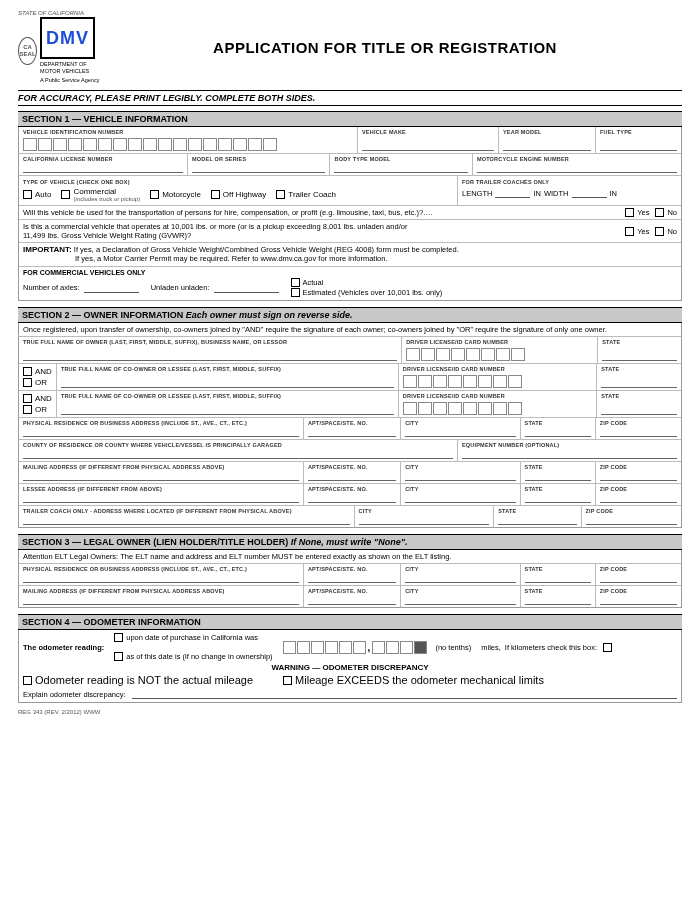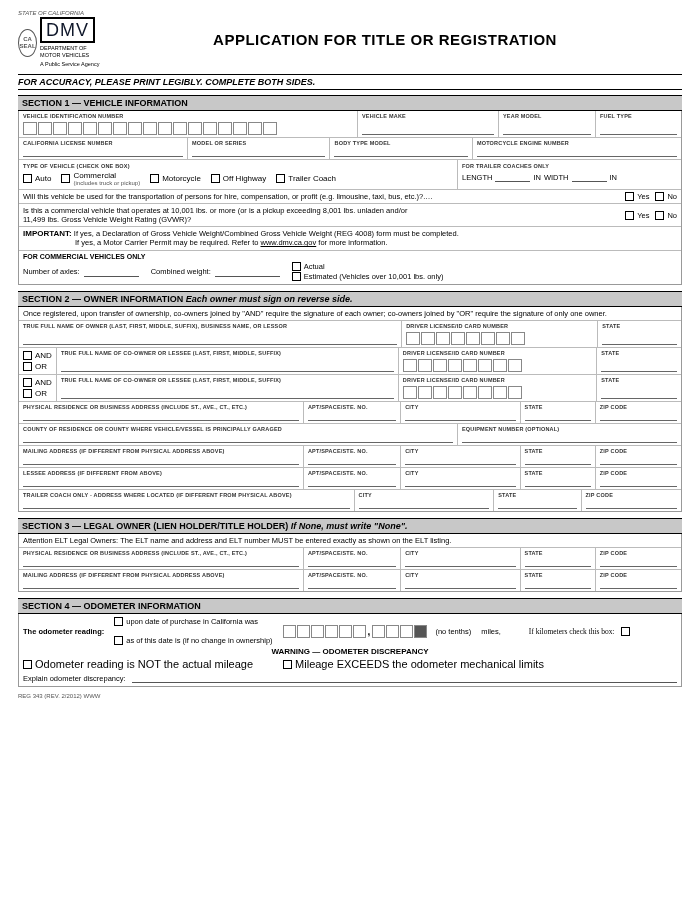--- a/index.html
+++ b/index.html
@@ -21,24 +21,24 @@
       align-items: center;
       margin-bottom: 6px;
     }
     .dmv-logo {
       width: 70px;
       flex-shrink: 0;
     }
     .dmv-logo-box {
       border: 2px solid #000;
       display: inline-block;
-      padding: 2px 4px;
+      padding: 10px 4px;
       font-size: 18px;
-      font-weight: 400;
-      color: #0f172a;
+      font-weight: 700;
+      color: #1d4ed8;
       letter-spacing: 1px;
       line-height: 1;
     }
     .dmv-logo-sub {
       font-size: 5.5px;
       color: #000;
       margin-top: 2px;
       line-height: 1.3;
     }
     .header-title {
@@ -385,33 +385,33 @@
             <div class="cb"></div>
             <span>No</span>
           </div>
       </div>
     </div>
 
     <div class="important-box">
       <b>IMPORTANT:</b>
       <span>If yes, a Declaration of Gross Vehicle Weight/Combined Gross Vehicle Weight (REG 4008) form must be completed.</span><br>
       <span style="margin-left:52px;margin-top:36px;">If yes, a Motor Carrier Permit may be required. Refer to</span>
-      <span style="text-decoration:underline;">www.dmv.ca.gov</span>
+      <span style="">www.dmv.ca.gov</span>
       <span>for more information.</span>
     </div>
 
     <div class="form-row" style="flex-direction:column;">
       <div style="font-size:7px;font-weight:bold;padding:2px 4px 0 4px;">FOR COMMERCIAL VEHICLES ONLY</div>
       <div style="display:flex;align-items:center;gap:12px;padding:2px 4px 3px 4px;">
         <div style="display:flex;align-items:center;gap:4px;font-size:7.5px;">
           <span>Number of axles:</span>
           <span class="underline-field" style="min-width:55px;"></span>
         </div>
         <div style="display:flex;align-items:center;gap:4px;font-size:7.5px;">
-          <span>Combined weight:</span>
+          <span>Unladen unladen:</span>
           <span class="underline-field" style="min-width:65px;"></span>
         </div>
         <div class="actual-estimated">
           <div class="checkbox-item">
               <div class="cb"></div>
               <span>Actual</span>
             </div>
           <div class="checkbox-item">
               <div class="cb"></div>
               <span>Estimated (Vehicles over 10,001 lbs. only)</span>
@@ -702,21 +702,21 @@
           <div class="odo-box"></div>
           <div class="odo-box"></div>
           <span style="font-size:10px;font-weight:bold;margin:0 1px;">,</span>
           <div class="odo-box"></div>
           <div class="odo-box"></div>
           <div class="odo-box"></div>
           <div style="width:13px;height:13px;border:1px solid #888;background:#555;"></div>
         </div>
         <span style="margin-left:4px;">(no tenths)</span>
         <span style="margin-left:6px;">miles,</span>
-        <span style="margin-left:24px;font-family:Liberation Serif, serif;">If kilometers check this box:</span>
+        <span style="margin-left:0;">If kilometers check this box:</span>
         <div class="cb" style="margin-left:2px;"></div>
       </div>
 
 
       <div class="warning-row">WARNING — ODOMETER DISCREPANCY</div>
 
       <div class="discrepancy-row">
         <div class="discrepancy-item">
           <div class="cb"></div>
           <span>Odometer reading is NOT the actual mileage</span>

